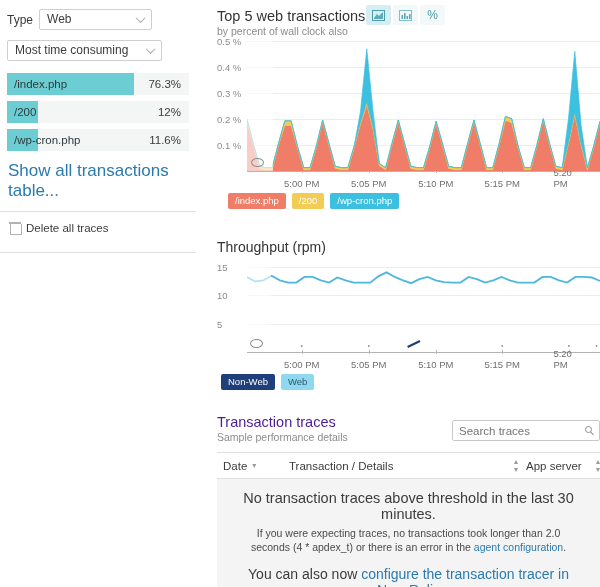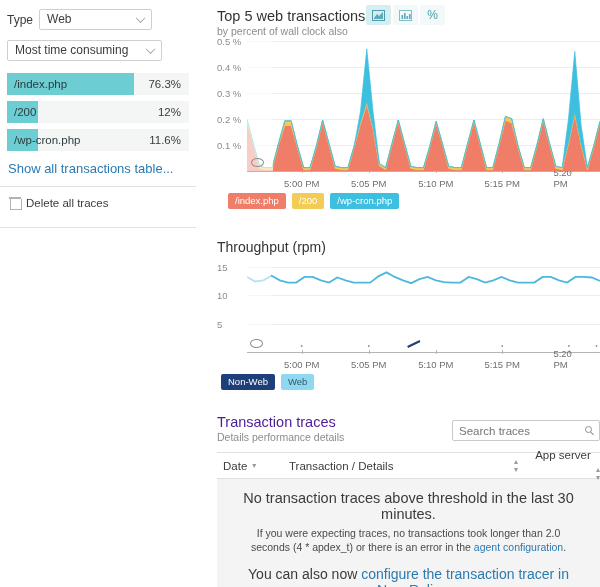--- a/index.html
+++ b/index.html
@@ -49,21 +49,21 @@
     position: relative; z-index: 2;
     font-size: 11.5px; color: #2f3b3d; padding-left: 7px;
   }
   .bar-pct {
     position: absolute; right: 8px; top: 0; line-height: 22px;
     font-size: 11.5px; color: #3b3b3b; z-index: 2;
   }
 
   .show-all {
     display: block; padding: 4px 0 0 8px;
-    font-size: 13px; color: #2a7ab0; text-decoration: none;
+    font-size: 17px; color: #2a7ab0; text-decoration: none;
   }
   .divider { margin: 10px 0 0 0; height: 1px; background: #e2e2e2; }
   .delete-row {
     display: flex; align-items: center; gap: 6px;
     padding: 10px 0 0 10px; font-size: 11.5px; color: #3b3b3b;
   }
   .trash { width: 10px; height: 12px; position: relative; opacity: .6; }
   .trash::before {
     content:""; position:absolute; left:0; top:2px; width:10px; height:10px;
     border:1px solid #808080; border-top:none; border-radius:0 0 1px 1px;
@@ -153,21 +153,21 @@
   }
 
   .thead {
     display: flex; align-items: center; height: 27px; margin-top: 9px;
     border-top: 1px solid #e0e0e0; border-bottom: 1px solid #e0e0e0;
     font-size: 11.5px; color: #3c3c3c;
   }
   .th { display:flex; align-items:center; gap: 5px; }
   .th-date { width: 72px; padding-left: 6px; }
   .th-tx { flex: 1; }
-  .th-app { width: 82px; flex-direction: column; }
+  .th-app { width: 82px; }
   .sort-ico { color:#9a9a9a; font-size: 8px; line-height: 8px; }
   .sort-ico span { display:block; }
 
   .empty {
     background: #f4f4f4; padding: 11px 22px 16px 22px; text-align: center;
     border-bottom: 1px solid #e0e0e0;
   }
   .empty-h { font-size: 14.5px; color: #3b3b3b; }
   .empty-p { font-size: 10.5px; color: #4a4a4a; margin-top: 4px; line-height: 14px; }
   .empty-p2 { font-size: 14px; color: #3b3b3b; margin-top: 12px; }
@@ -332,21 +332,21 @@
         <div class="cursor-oval" style="left: 33px; top: 84px;"></div>
       </div>
 
     <div class="legend" id="legend-tp" style="margin-left:11px">
         <span class="legend-chip" style="background: rgb(31, 63, 122);">Non-Web</span>
         <span class="legend-chip" style="background: rgb(143, 216, 239); color: rgb(43, 90, 107);">Web</span>
       </div>
 
     <div id="traces" style="margin-top:24px">
       <h3 id="traces-title">Transaction traces</h3>
-      <p id="traces-sub">Details performance details</p>
+      <p id="traces-sub">Sample performance details</p>
 
       <div class="search-box">
         <input class="search-input" type="text" placeholder="Search traces" style="">
         <i class="mag"></i>
       </div>
 
       <div class="thead">
         <div class="th th-date">
           <span>Date</span>
           <span class="sort-ico">

